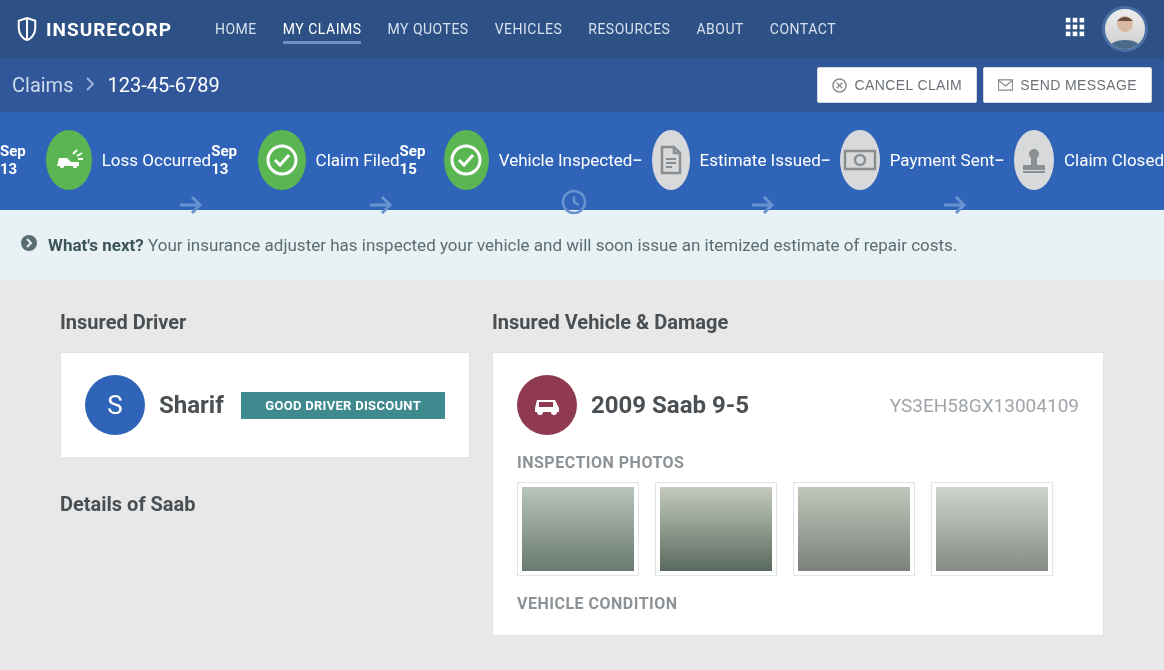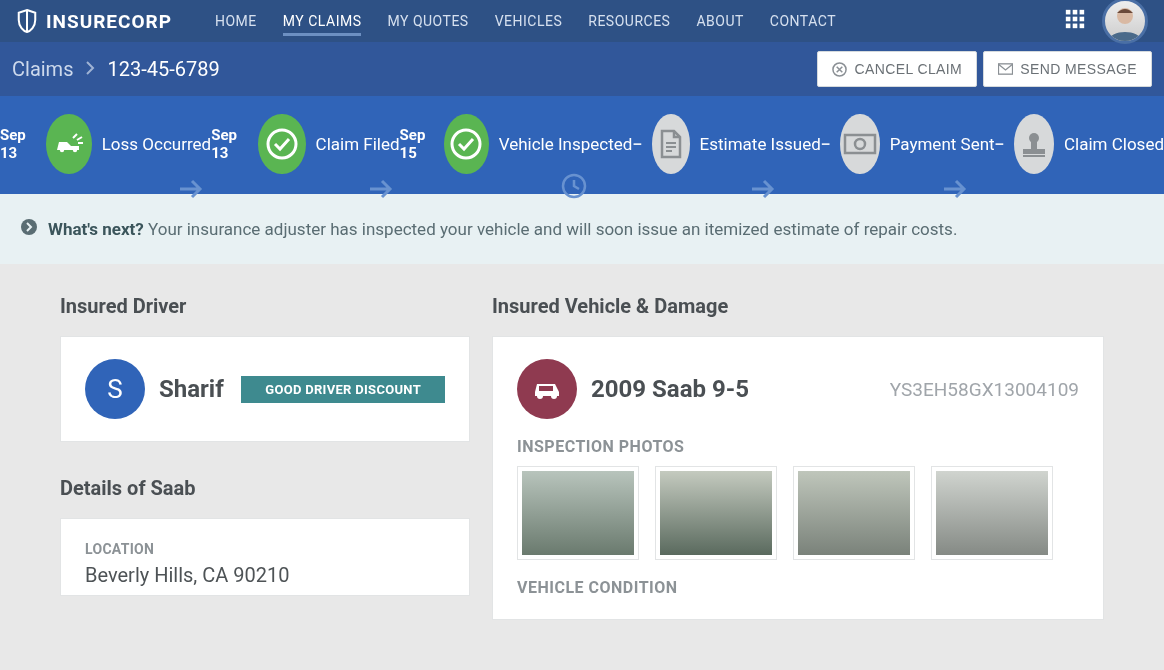--- a/index.html
+++ b/index.html
@@ -6,21 +6,21 @@
     body {
       font-family: -apple-system, BlinkMacSystemFont, "Segoe UI", Roboto, "Helvetica Neue", Arial, sans-serif;
       background: #e8e8e8;
       color: #333;
       width: 1164px;
       height: 670px;
       overflow: hidden;
     }
     .topnav {
       background: #2e5185;
-      height: 42px;
+      height: 58px;
       display: flex;
       align-items: center;
       padding: 0 16px;
     }
     .brand {
       display: flex;
       align-items: center;
       gap: 8px;
       color: #fff;
       font-weight: 700;
@@ -384,24 +384,20 @@
     <div class="card">
       <div class="driver-row">
         <div class="driver-avatar">S</div>
         <div class="driver-name">Sharif</div>
         <div class="badge">GOOD DRIVER DISCOUNT</div>
       </div>
     </div>
 
     <div style="height:34px"></div>
     <div class="section-title">Details of Saab</div>
-    <div class="card" style="padding-bottom:8px">
-      <div class="sub-head">LOCATION</div>
-      <div class="sub-val">Beverly Hills, CA 90210</div>
-    </div>
   </div>
 
   <div class="col-right">
     <div class="section-title">Insured Vehicle &amp; Damage</div>
     <div class="card">
       <div class="vehicle-row">
         <div class="car-circle">
           <svg width="34" height="26" viewBox="0 0 34 26" fill="#fff">
               <path d="M5 16 L7 8 L25 8 L29 16 L29 20 L5 20 Z"></path>
               <circle cx="10" cy="20" r="3"></circle>

